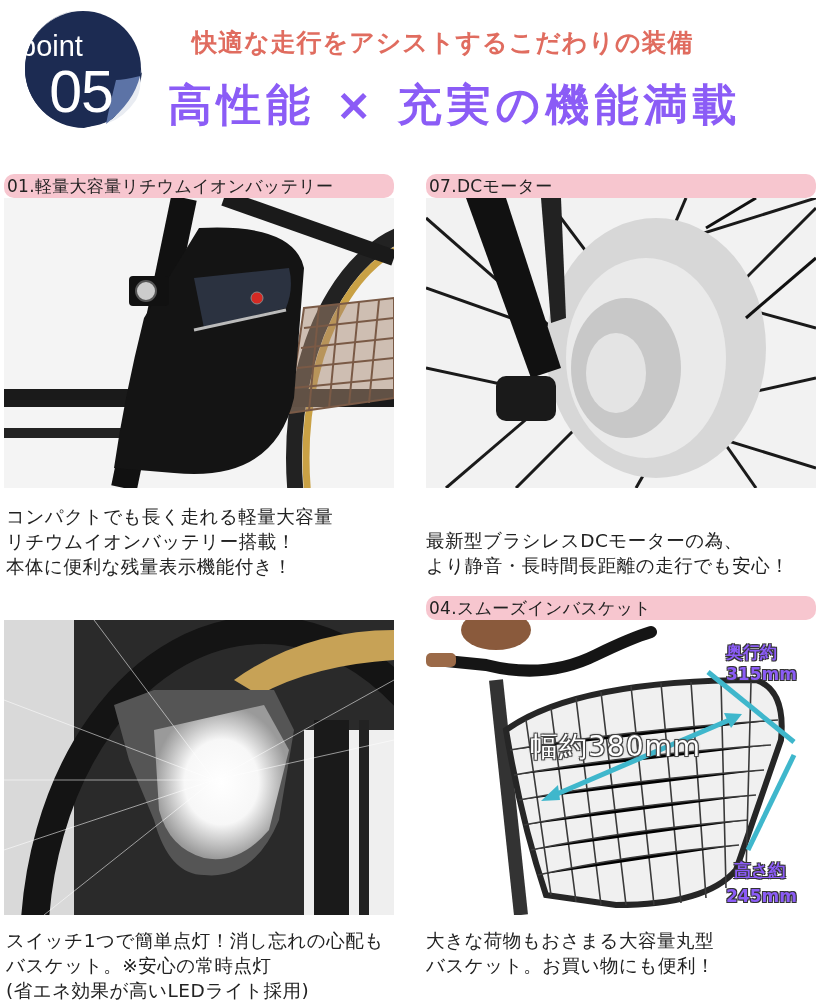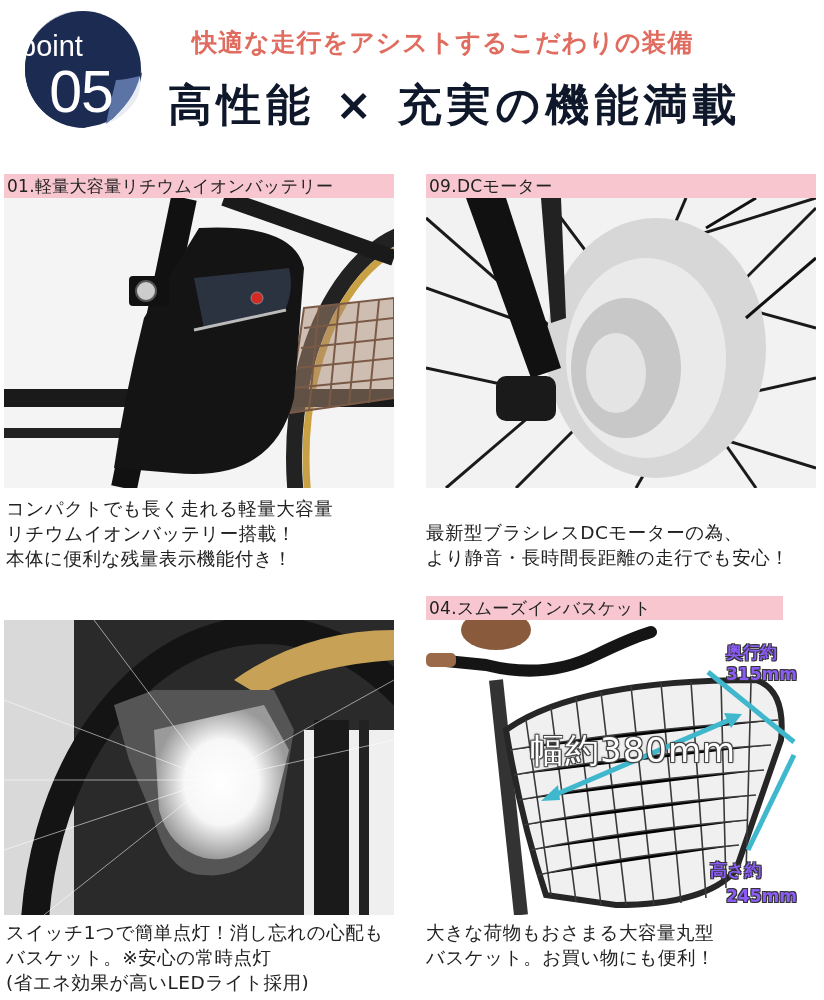--- a/index.html
+++ b/index.html
@@ -6,28 +6,28 @@
   html, body { width: 824px; height: 1000px; background: #ffffff; overflow: hidden; }
   body { position: relative; font-family: "DejaVu Sans", sans-serif; color: #333; }
 
   
   .badge { position: absolute; left: 20px; top: 6px; width: 128px; height: 128px; }
   .badge svg { width: 128px; height: 128px; }
   .badge .point { position: absolute; left: 0; top: 24px; width: 122px; color: #fff; font-family: "Liberation Sans", sans-serif; font-size: 29px; }
   .badge .num { position: absolute; left: 0; top: 52px; width: 122px; text-align: center; color: #fff; font-family: "Liberation Sans", sans-serif; font-size: 59px; letter-spacing: -1px; }
 
   .subtitle { position: absolute; left: 176px; top: 26px; font-size: 25px; color: #e06c5f; font-weight: bold; letter-spacing: 1px; white-space: nowrap; margin-left: 16px; }
-  .title { position: absolute; left: 168px; top: 76px; font-size: 44px; color: #0f172a; font-weight: bold; letter-spacing: 5px; white-space: nowrap; }
-  .panel-header { position: absolute; height: 24px; background: #f7c6cf; font-size: 17px; color: #222; line-height: 24px; padding-left: 3px; white-space: nowrap; letter-spacing: 0.3px; }
+  .title { position: absolute; left: 168px; top: 76px; font-size: 44px; color: #8b5cf6; font-weight: bold; letter-spacing: 5px; white-space: nowrap; }
+  .panel-header { position: absolute; height: 24px; background: #f7c6cf; font-size: 17px; color: #222; line-height: 24px; padding-left: 3px; white-space: nowrap; letter-spacing: 0.3px; border-radius: 10px; }
   .photo { position: absolute; overflow: hidden; }
-  .caption { position: absolute; font-size: 18.5px; line-height: 25px; color: #222; white-space: pre-line; letter-spacing: 0.5px; }
+  .caption { position: absolute; font-size: 18.5px; line-height: 25px; color: #222; white-space: pre-line; letter-spacing: 0.5px; margin-top: 8px; }
   .photo svg { display: block; width: 100%; height: 100%; }
 
   .overlay-label { position: absolute; font-size: 17px; color: #8b5cf6; font-weight: bold; line-height: 21px; text-shadow: -1px -1px 0 #333, 1px -1px 0 #333, -1px 1px 0 #333, 1px 1px 0 #333; text-align: left; white-space: nowrap; }
-  .overlay-big { position: absolute; font-size: 34px; color: #fff; text-shadow: -1px -1px 0 #444, 1px -1px 0 #444, -1px 1px 0 #444, 1px 1px 0 #444, 0 0 3px #444; white-space: nowrap; letter-spacing: 1px; }
+  .overlay-big { position: absolute; font-size: 28px; color: #fff; text-shadow: -1px -1px 0 #444, 1px -1px 0 #444, -1px 1px 0 #444, 1px 1px 0 #444, 0 0 3px #444; white-space: nowrap; letter-spacing: 1px; }
 </style>
 </head>
 <body>
 
 <div class="badge">
   <svg viewBox="0 0 128 128">
     <path d="M64 4 A58 58 0 1 0 122 62 L122 66 Q108 78 98 100 Q84 118 64 122 A58 58 0 0 1 64 4 Z" fill="#1c2b52"></path>
     <circle cx="63" cy="63" r="58" fill="#1c2b52"></circle>
     <path d="M120 70 Q112 80 104 96 Q96 112 86 118 Q104 112 116 94 Q122 82 120 70 Z" fill="#e9ecf2"></path>
     <path d="M96 74 Q104 74 120 70 Q114 96 86 118 Q90 98 96 74 Z" fill="#5c73a6"></path>
@@ -64,21 +64,21 @@
     <path d="M190 132 L282 112" stroke="#bbb" stroke-width="3"></path>
 
     <rect x="125" y="78" width="40" height="30" rx="4" fill="#111"></rect>
     <circle cx="142" cy="93" r="10" fill="#ccc" stroke="#555" stroke-width="2"></circle>
   </svg>
 </div>
 <div class="caption" style="left:6px; top:496px; width:400px;">コンパクトでも長く走れる軽量大容量
 リチウムイオンバッテリー搭載！
 本体に便利な残量表示機能付き！</div>
 
-<div class="panel-header" style="left:426px; top:174px; width:390px;">09.DCモーター</div>
+<div class="panel-header" style="left:426px; top:174px; width:390px;">07.DCモーター</div>
 <div class="photo" style="left:426px; top:198px; width:390px; height:290px;">
   <svg viewBox="0 0 390 290" preserveAspectRatio="none">
     <rect width="390" height="290" fill="#f2f2f2"></rect>
     <g stroke="#1a1a1a" stroke-width="3">
       <line x1="0" y1="20" x2="160" y2="160"></line>
         <line x1="0" y1="90" x2="170" y2="150"></line>
       <line x1="0" y1="170" x2="140" y2="200"></line>
         <line x1="20" y1="290" x2="160" y2="170"></line>
       <line x1="230" y1="50" x2="390" y2="0"></line>
         <line x1="260" y1="140" x2="390" y2="10"></line>
@@ -137,21 +137,21 @@
       <line x1="210" y1="160" x2="90" y2="0"></line>
         <line x1="210" y1="160" x2="390" y2="120"></line>
       <line x1="210" y1="160" x2="390" y2="60"></line>
     </g>
   </svg>
 </div>
 <div class="caption" style="left:6px; top:920px; width:410px;">スイッチ1つで簡単点灯！消し忘れの心配も
 バスケット。※安心の常時点灯
 (省エネ効果が高いLEDライト採用)</div>
 
-<div class="panel-header" style="left:426px; top:596px; width:357px;">04.スムーズインバスケット</div>
+<div class="panel-header" style="left:426px; top:596px; width:390px;">04.スムーズインバスケット</div>
 <div class="photo" style="left:426px; top:620px; width:390px; height:295px;">
   <svg viewBox="0 0 390 295" preserveAspectRatio="none">
     <rect width="390" height="295" fill="#ffffff"></rect>
 
     <ellipse cx="70" cy="10" rx="35" ry="20" fill="#8a5a3c"></ellipse>
     <path d="M10 40 L60 45 Q120 60 170 35 Q205 18 225 12" stroke="#151515" stroke-width="12" fill="none" stroke-linecap="round"></path>
     <rect x="0" y="33" width="30" height="14" rx="5" fill="#9b6a48"></rect>
     <path d="M70 60 L95 295" stroke="#333" stroke-width="14"></path>
 
     <path d="M80 110 Q150 60 330 60 Q360 70 355 120 L310 250 Q280 285 190 285 L120 275 Q95 200 80 110 Z" fill="#f0f0f0" stroke="#262626" stroke-width="6"></path>
@@ -164,17 +164,17 @@
       <line x1="124" y1="177" x2="308" y2="98"></line>
       <polygon points="115,181 132,165 134,180" stroke="none"></polygon>
       <polygon points="316,94 298,93 305,108" stroke="none"></polygon>
       <line x1="282" y1="52" x2="368" y2="122"></line>
       <line x1="368" y1="135" x2="322" y2="230"></line>
     </g>
   </svg>
   <div class="overlay-big" style="left:104px; top:108px;">幅約380mm</div>
   <div class="overlay-label" style="left:300px; top:22px;">奥行約</div>
   <div class="overlay-label" style="left:300px; top:44px;text-align:center;">315mm</div>
-  <div class="overlay-label" style="left:284px; top:240px;">高さ約</div>
+  <div class="overlay-label" style="left:308px; top:240px;text-decoration:underline;">高さ約</div>
   <div class="overlay-label" style="left:300px; top:266px;">245mm</div>
 </div>
 <div class="caption" style="left:426px; top:920px; width:398px;">大きな荷物もおさまる大容量丸型
 バスケット。お買い物にも便利！</div>
 
 </body></html>

